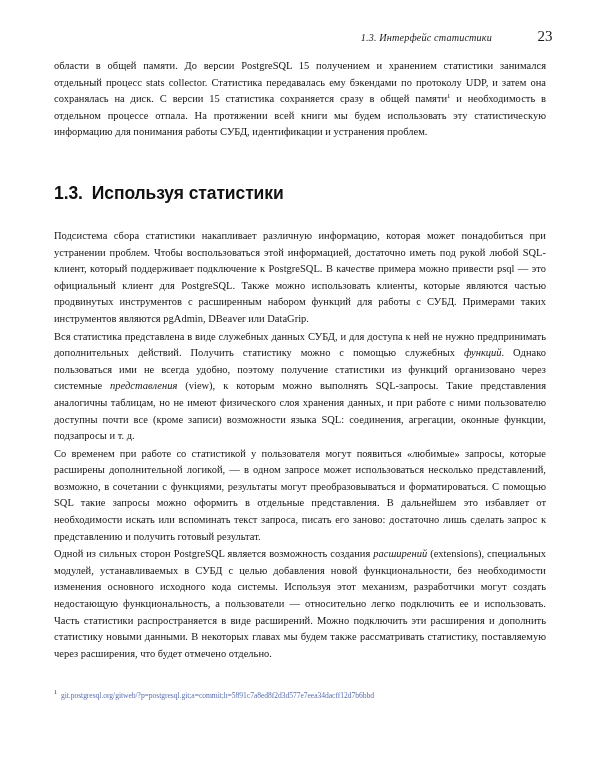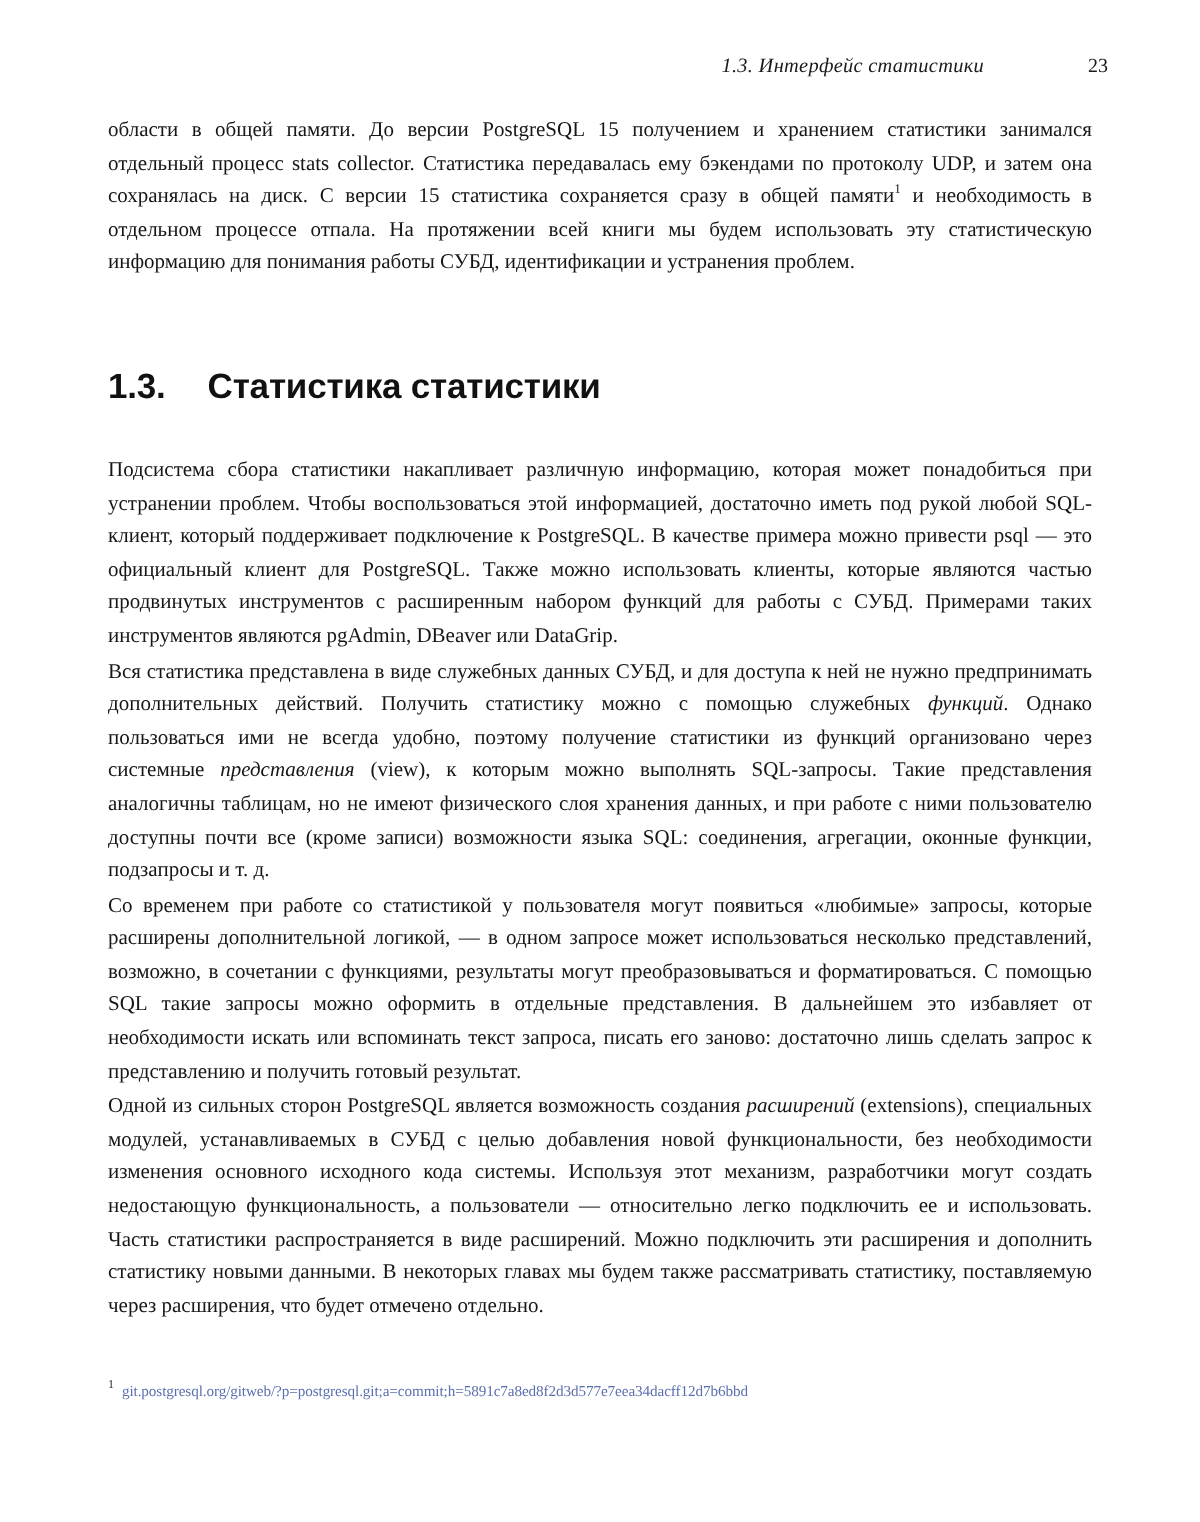--- a/index.html
+++ b/index.html
@@ -35,25 +35,25 @@
     justify-content: flex-end;
   }
   .running-head-title {
     font-style: italic;
     font-size: 10.2px;
     letter-spacing: 0.15px;
     color: #1a1a1a;
     white-space: nowrap;
   }
   .running-head-pageno {
-    font-size: 10px;
+    font-size: 15px;
     color: #1a1a1a;
     margin-left: 44px;
     min-width: 18px;
-    text-align: right;
+    text-align: center;
   }
 
   
   .content {
     position: absolute;
     top: 58px;
     left: 54px;
     width: 492px;
   }
 
@@ -87,21 +87,21 @@
     color: #111111;
     margin: 0;
     letter-spacing: -0.1px;
     white-space: nowrap;
   }
   .heading-block {
     margin-top: 42px;
     margin-bottom: 24px;
   }
   .heading-num {
-    margin-right: 21px;
+    margin-right: 9px;
   }
 
   
   .footnote-area {
     position: absolute;
     left: 54px;
     top: 690px;
     width: 492px;
   }
   .footnote-rule {
@@ -137,21 +137,21 @@
   <div class="running-head">
     <span class="running-head-title">1.3.  Интерфейс статистики</span>
     <span class="running-head-pageno">23</span>
   </div>
 
   <div class="content">
 
     <p class="body-text"><span>области в общей памяти. До версии PostgreSQL 15 получением и хранением статистики занимался отдельный процесс stats collector. Статистика передавалась ему бэкендами по протоколу UDP, и затем она сохранялась на диск. С версии 15 статистика сохраняется сразу в общей памяти</span><sup class="fnref">1</sup><span> и необходимость в отдельном процессе отпала. На протяжении всей книги мы будем использовать эту статистическую информацию для понимания работы СУБД, идентификации и устранения проблем.</span></p>
 
     <div class="heading-block">
-      <h2 class="section-heading"><span class="heading-num">1.3.</span><span>Статистика статистики</span></h2>
+      <h2 class="section-heading"><span class="heading-num">1.3.</span><span>Используя статистики</span></h2>
     </div>
 
     <div id="paragraphs-host">
         <p class="body-text"><span>Подсистема сбора статистики накапливает различную информацию, которая может понадобиться при устранении проблем. Чтобы воспользоваться этой информацией, достаточно иметь под рукой любой SQL-клиент, который поддерживает подключение к PostgreSQL. В качестве примера можно привести psql — это официальный клиент для PostgreSQL. Также можно использовать клиенты, которые являются частью продвинутых инструментов с расширенным набором функций для работы с СУБД. Примерами таких инструментов являются pgAdmin, DBeaver или DataGrip.</span></p>
         <p class="body-text"><span>Вся статистика представлена в виде служебных данных СУБД, и для доступа к ней не нужно предпринимать дополнительных действий. Получить статистику можно с помощью служебных </span><span class="it">функций</span><span>. Однако пользоваться ими не всегда удобно, поэтому получение статистики из функций организовано через системные </span><span class="it">представления</span><span> (view), к которым можно выполнять SQL-запросы. Такие представления аналогичны таблицам, но не имеют физического слоя хранения данных, и при работе с ними пользователю доступны почти все (кроме записи) возможности языка SQL: соединения, агрегации, оконные функции, подзапросы и т. д.</span></p>
         <p class="body-text"><span>Со временем при работе со статистикой у пользователя могут появиться «любимые» запросы, которые расширены дополнительной логикой, — в одном запросе может использоваться несколько представлений, возможно, в сочетании с функциями, результаты могут преобразовываться и форматироваться. С помощью SQL такие запросы можно оформить в отдельные представления. В дальнейшем это избавляет от необходимости искать или вспоминать текст запроса, писать его заново: достаточно лишь сделать запрос к представлению и получить готовый результат.</span></p>
         <p class="body-text"><span>Одной из сильных сторон PostgreSQL является возможность создания </span><span class="it">расширений</span><span> (extensions), специальных модулей, устанавливаемых в СУБД с целью добавления новой функциональности, без необходимости изменения основного исходного кода системы. Используя этот механизм, разработчики могут создать недостающую функциональность, а пользователи — относительно легко подключить ее и использовать. Часть статистики распространяется в виде расширений. Можно подключить эти расширения и дополнить статистику новыми данными. В некоторых главах мы будем также рассматривать статистику, поставляемую через расширения, что будет отмечено отдельно.</span></p>
       </div>
 
   </div>

